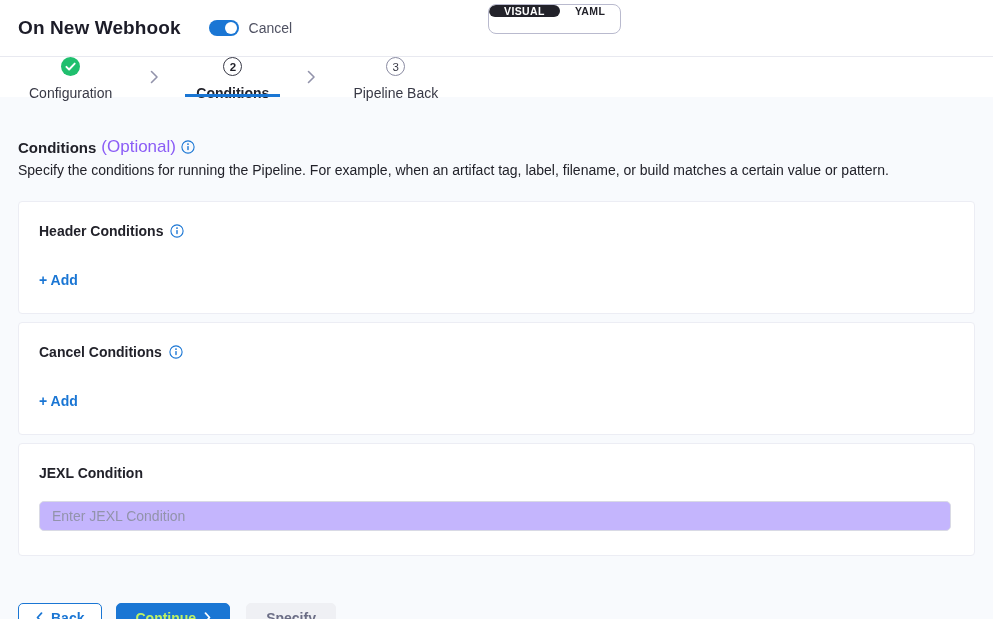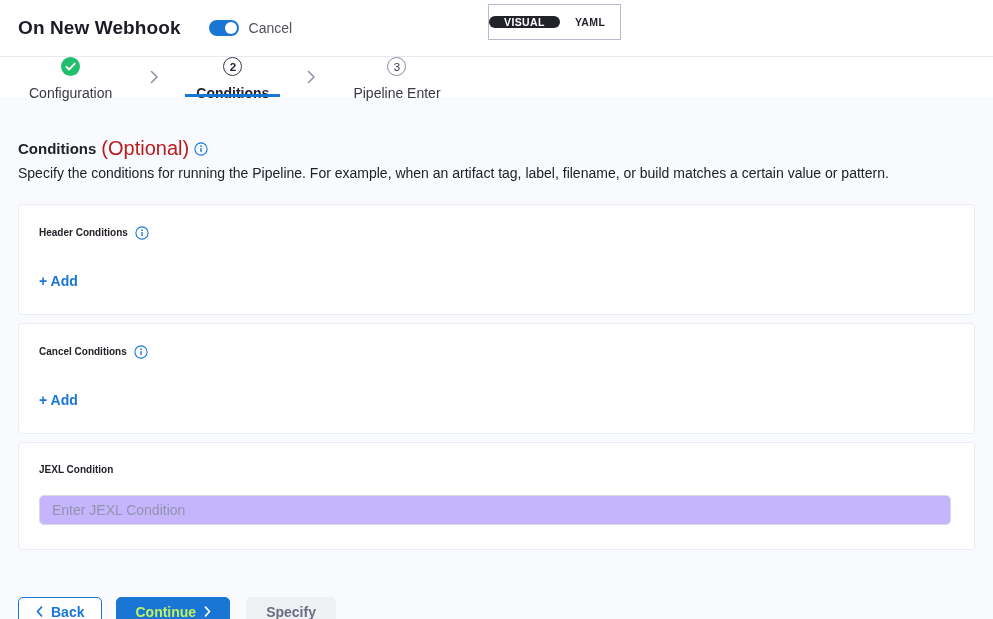--- a/index.html
+++ b/index.html
@@ -46,25 +46,25 @@
     top: 2px; right: 2px;
     width: 12px; height: 12px;
     border-radius: 50%;
     background: #ffffff;
   }
   .toggle-label { font-size: 14px; color: #4f5162; }
 
   .view-toggle {
     position: absolute;
     left: 488px; top: 4px;
-    height: 36px;
-    display: flex;
-    align-items: center;
+    height: 30px;
+    display: flex;
+    align-items: flex-start;
     border: 1px solid #b9bace;
-    border-radius: 0;
+    border-radius: 8px;
     background: #ffffff;
     overflow: hidden;
   }
   .view-toggle .seg {
     display: flex; align-items: center;
     padding: 0 15px;
     font-size: 10.5px;
     font-weight: 700;
     letter-spacing: 0.4px;
     cursor: pointer;
@@ -120,38 +120,38 @@
     height: 522px;
     padding: 0 18px;
   }
   .section-title-row {
     display: flex;
     align-items: center;
     padding-top: 40px;
     gap: 5px;
   }
   .section-title { font-size: 15px; font-weight: 700; color: #22222a; }
-  .section-optional { font-size: 20px; color: #b91c1c; }
+  .section-optional { font-size: 17px; color: #8b5cf6; }
   .section-desc {
     margin-top: 4px;
     font-size: 14px;
     color: #22222a;
     line-height: 1.35;
   }
 
   .card {
     background: #ffffff;
     border: 1px solid #ecedf4;
     border-radius: 4px;
     margin-top: 21px;
     padding: 21px 20px 24px 20px;
   }
   .card + .card { margin-top: 8px; }
   .card-title-row { display: flex; align-items: center; gap: 7px; }
-  .card-title { font-size: 10px; font-weight: 700; color: #22222a; }
+  .card-title { font-size: 14px; font-weight: 700; color: #22222a; }
   .add-link {
     display: inline-block;
     margin-top: 33px;
     font-size: 14px;
     font-weight: 600;
     color: #1a76d4;
     cursor: pointer;
     text-decoration: none;
   }
   .jexl-input {
@@ -252,21 +252,21 @@
   </div>
 
   <span class="step-sep">
     <svg width="10" height="14" viewBox="0 0 10 14">
       <path d="M2.5 1.5L8 7l-5.5 5.5" stroke="#9293ab" stroke-width="1.6" fill="none" stroke-linecap="round" stroke-linejoin="round"></path>
     </svg>
   </span>
 
   <div class="step">
     <span class="num-circle muted">3</span>
-    <span class="step-label">Pipeline Enter</span>
+    <span class="step-label">Pipeline Back</span>
   </div>
 </div>
 
 <div class="main">
 
   <div class="section-title-row">
     <span class="section-title">Conditions</span>
     <span class="section-optional">(Optional)</span>
     <span class="chev">
       <svg width="14" height="14" viewBox="0 0 14 14">

